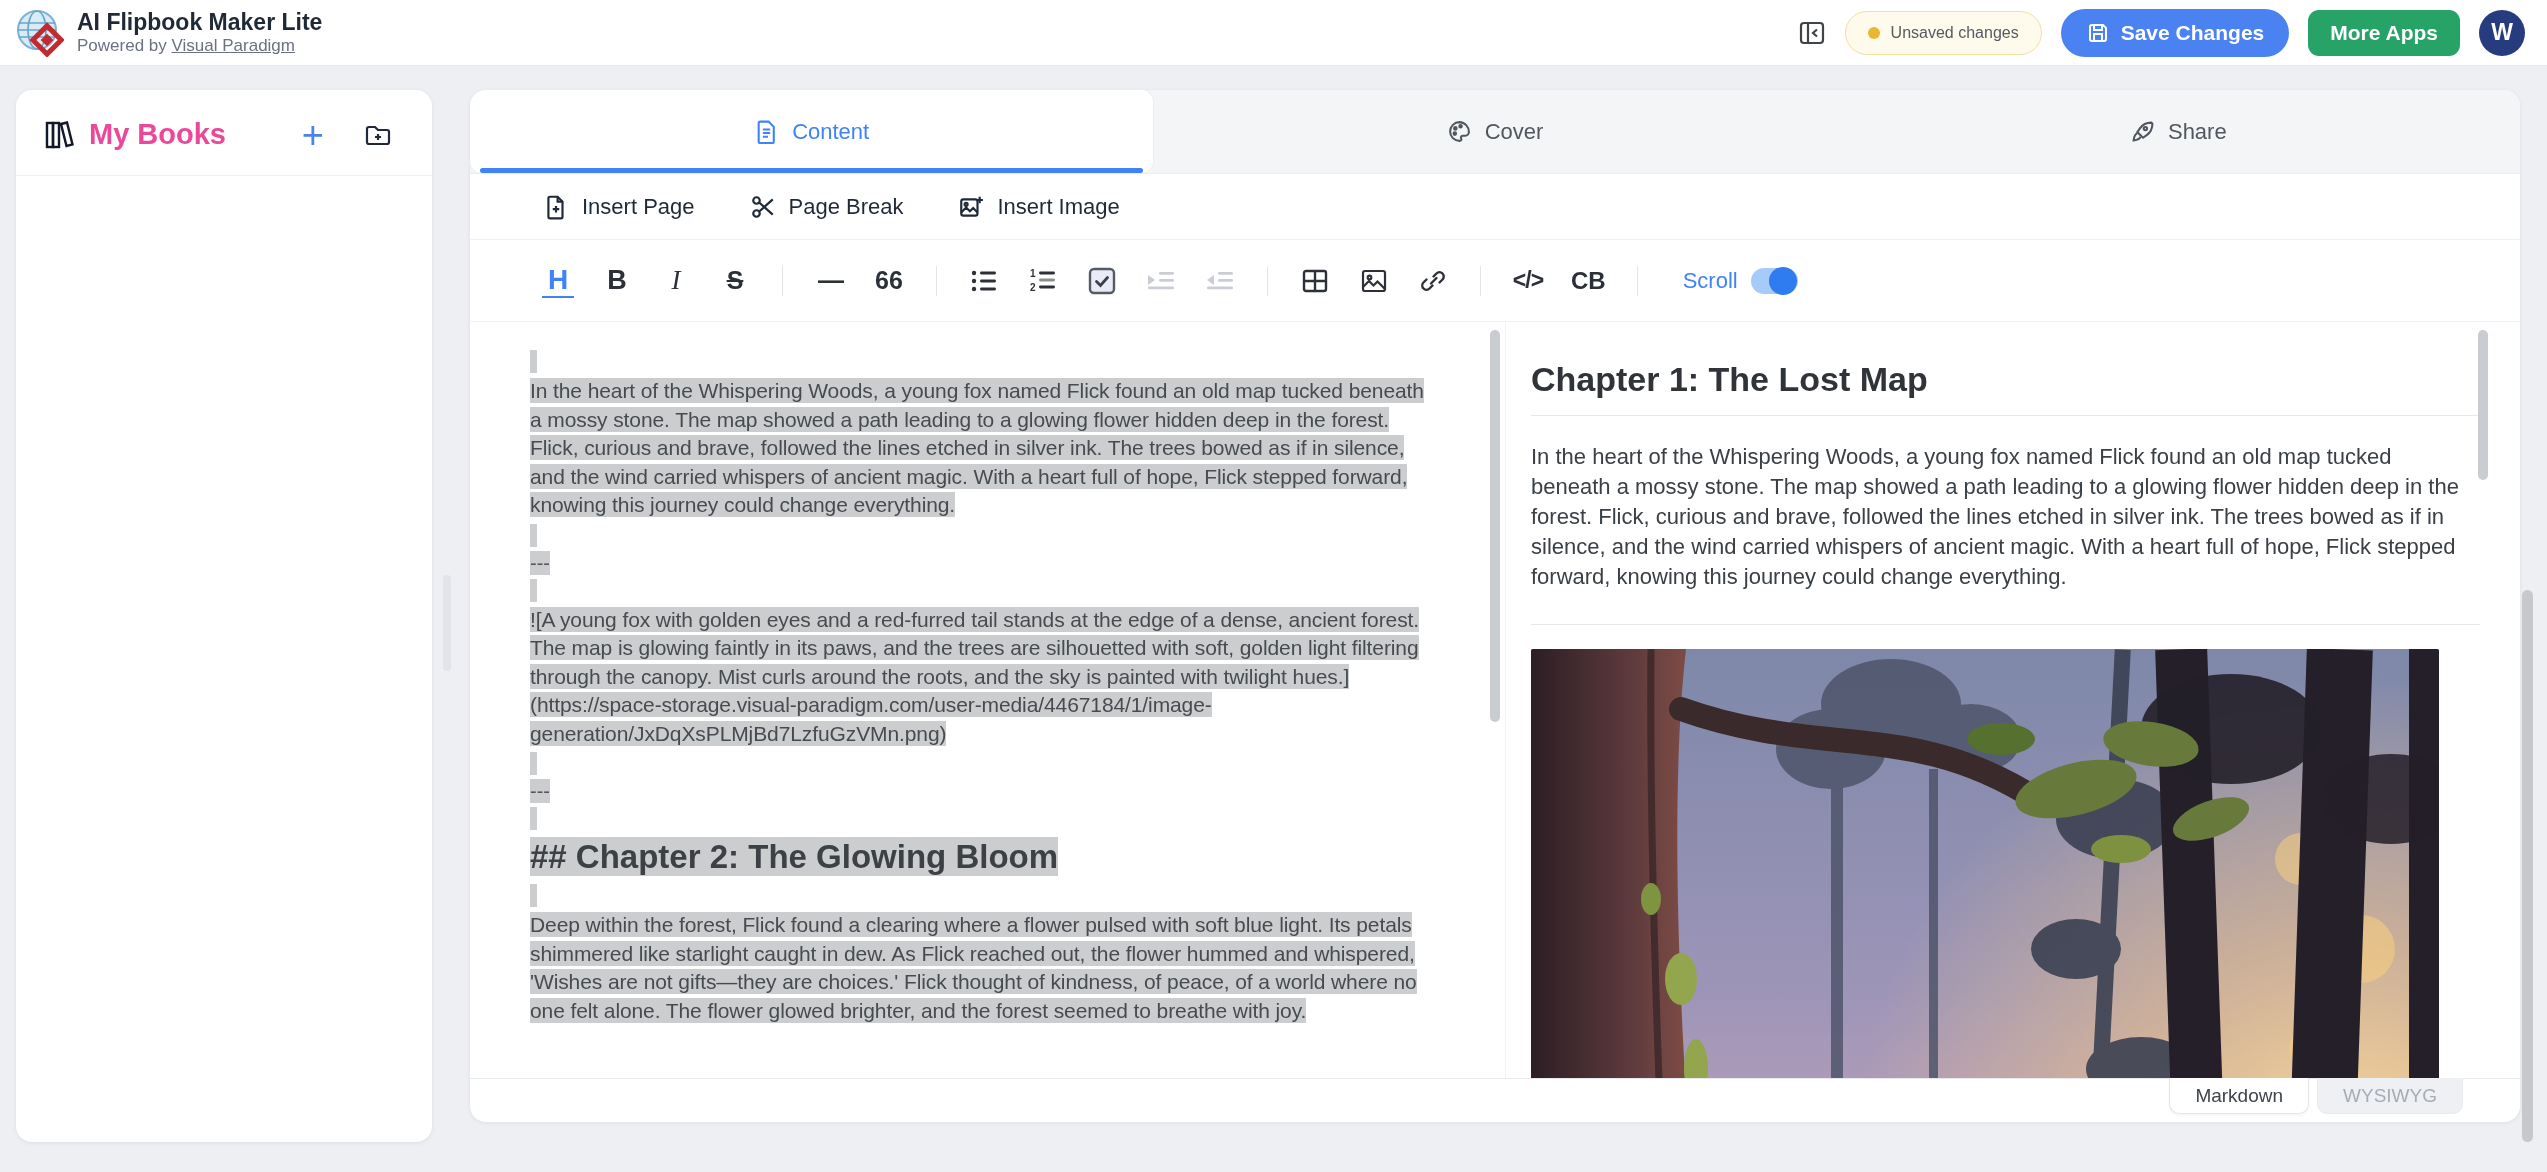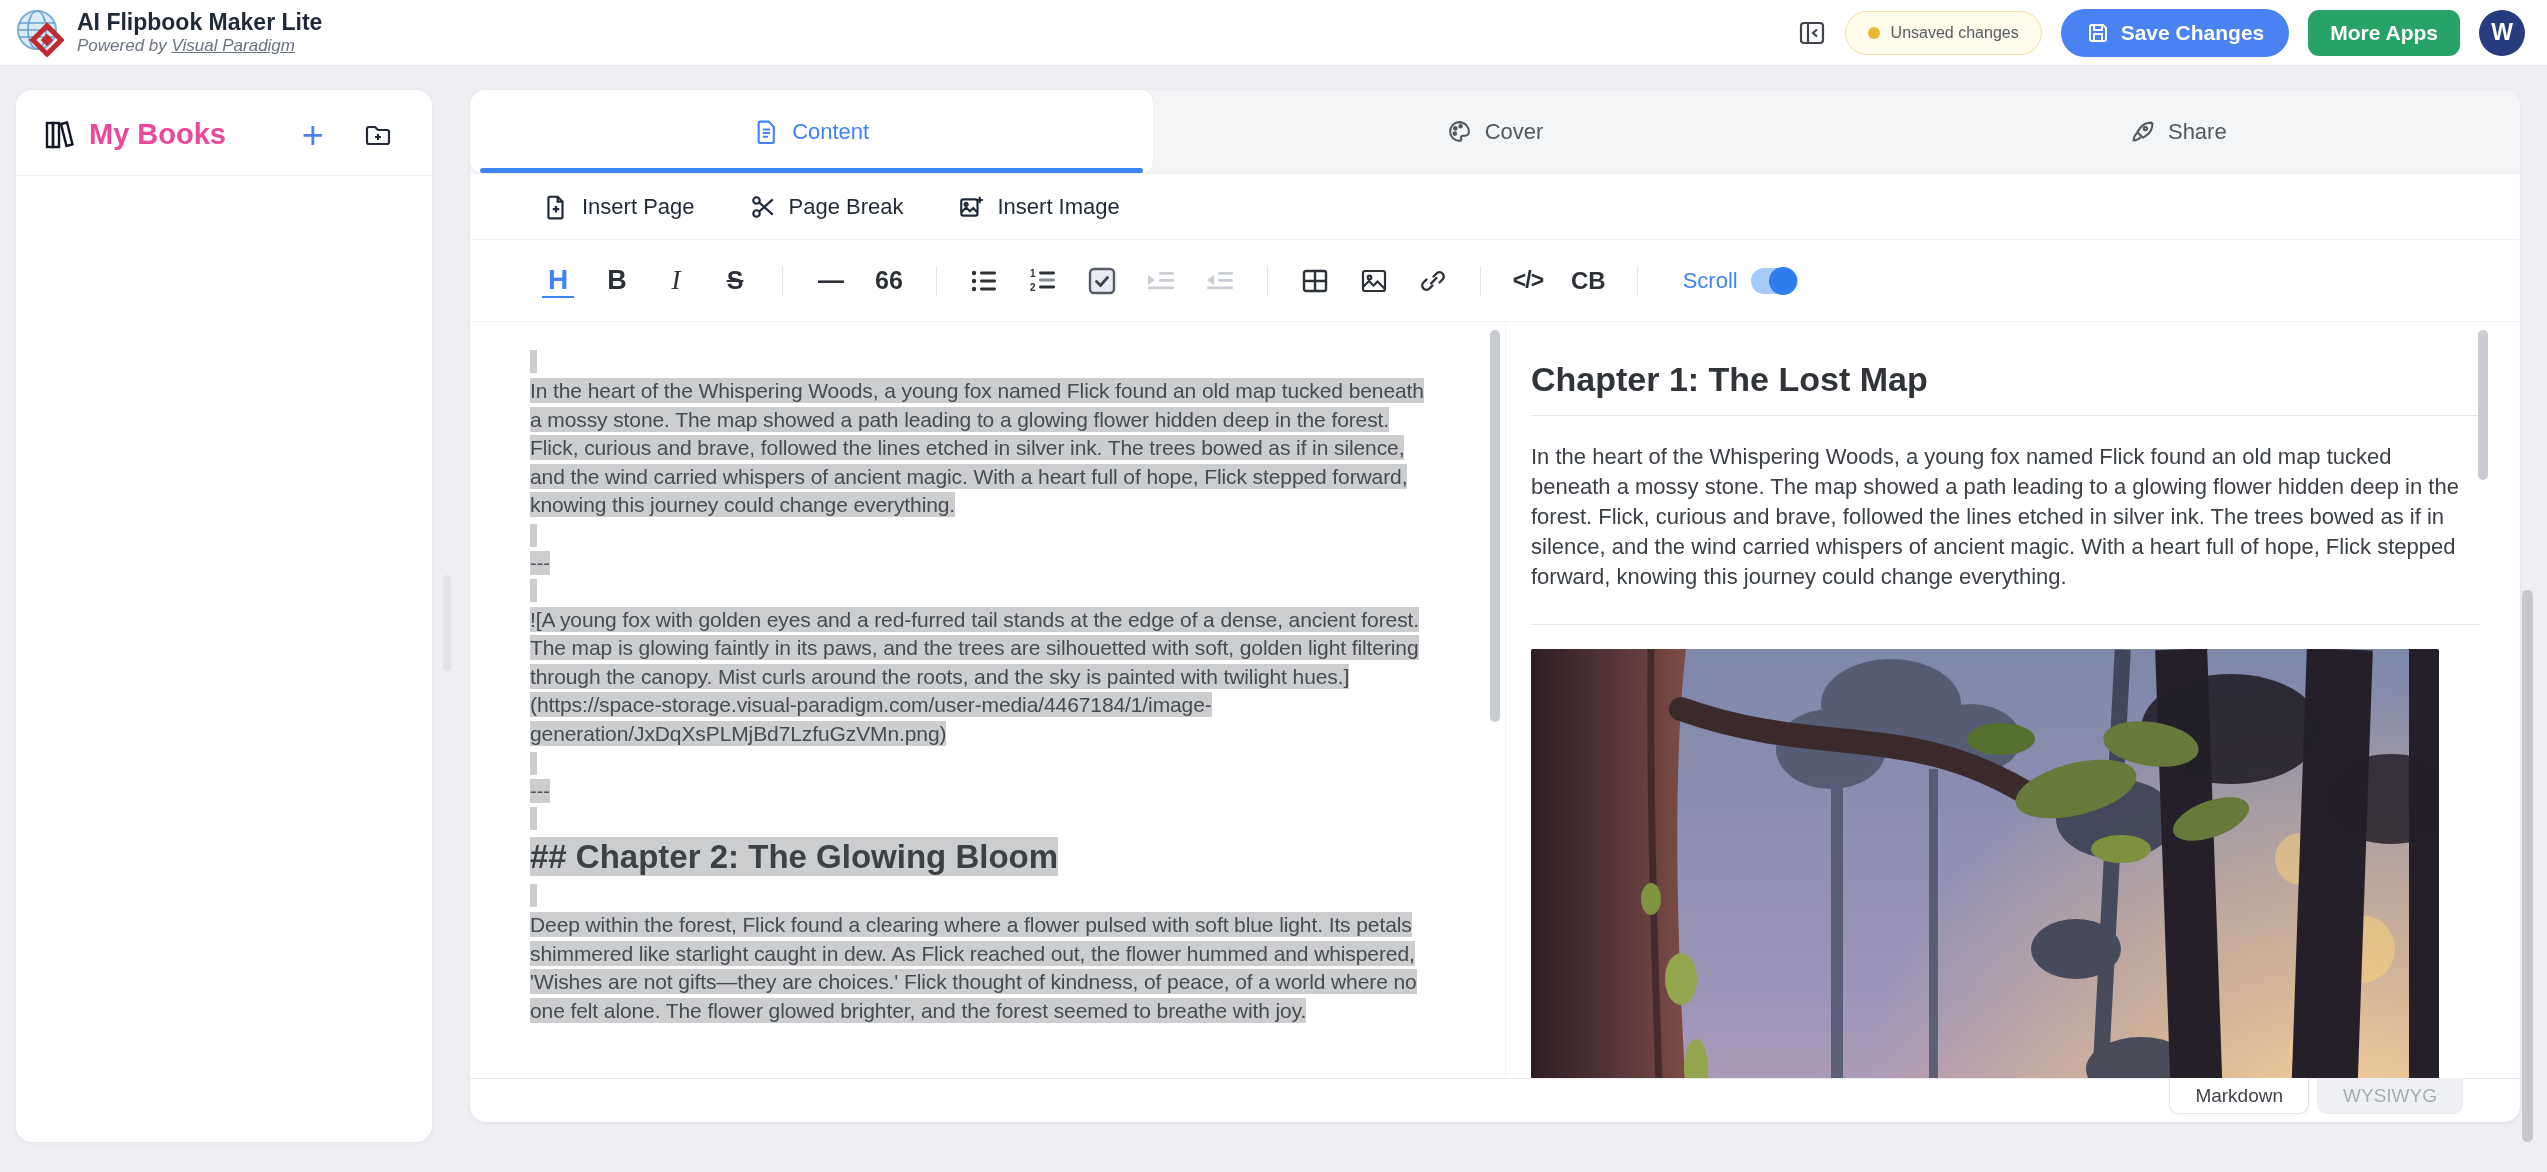--- a/index.html
+++ b/index.html
@@ -14,21 +14,21 @@
 
   
   .header {
     position: absolute; top:0; left:0; right:0; height: 66px;
     background: #fff; border-bottom: 1px solid #e8eaee;
     display: flex; align-items: center; justify-content: space-between;
     padding: 0 22px 0 16px; z-index: 5;
   }
   .header-left { display: flex; align-items: center; gap: 13px; }
   .app-title { font-size: 23px; font-weight: 700; color: #1f2937; line-height: 1.15; }
-  .app-subtitle { font-size: 17px; color: #6b7280; font-style: italic; }
+  .app-subtitle { font-size: 17px; color: #6b7280; }
   .app-subtitle a { color: #6b7280; text-decoration: underline; cursor: pointer; }
   .header-right { display: flex; align-items: center; gap: 19px; }
   .collapse-btn { background:none; border:none; cursor:pointer; display:flex; align-items:center; color:#3f444b; }
   .badge {
     height: 44px; padding: 0 22px; border-radius: 23px;
     border: 1.5px solid #f2dfa0; background: #fefbec;
     display: flex; align-items: center; gap: 11px;
     color: #555b64; font-size: 16px;
   }
   .badge-dot { width: 12px; height: 12px; border-radius: 50%; background: #e9b832; }

